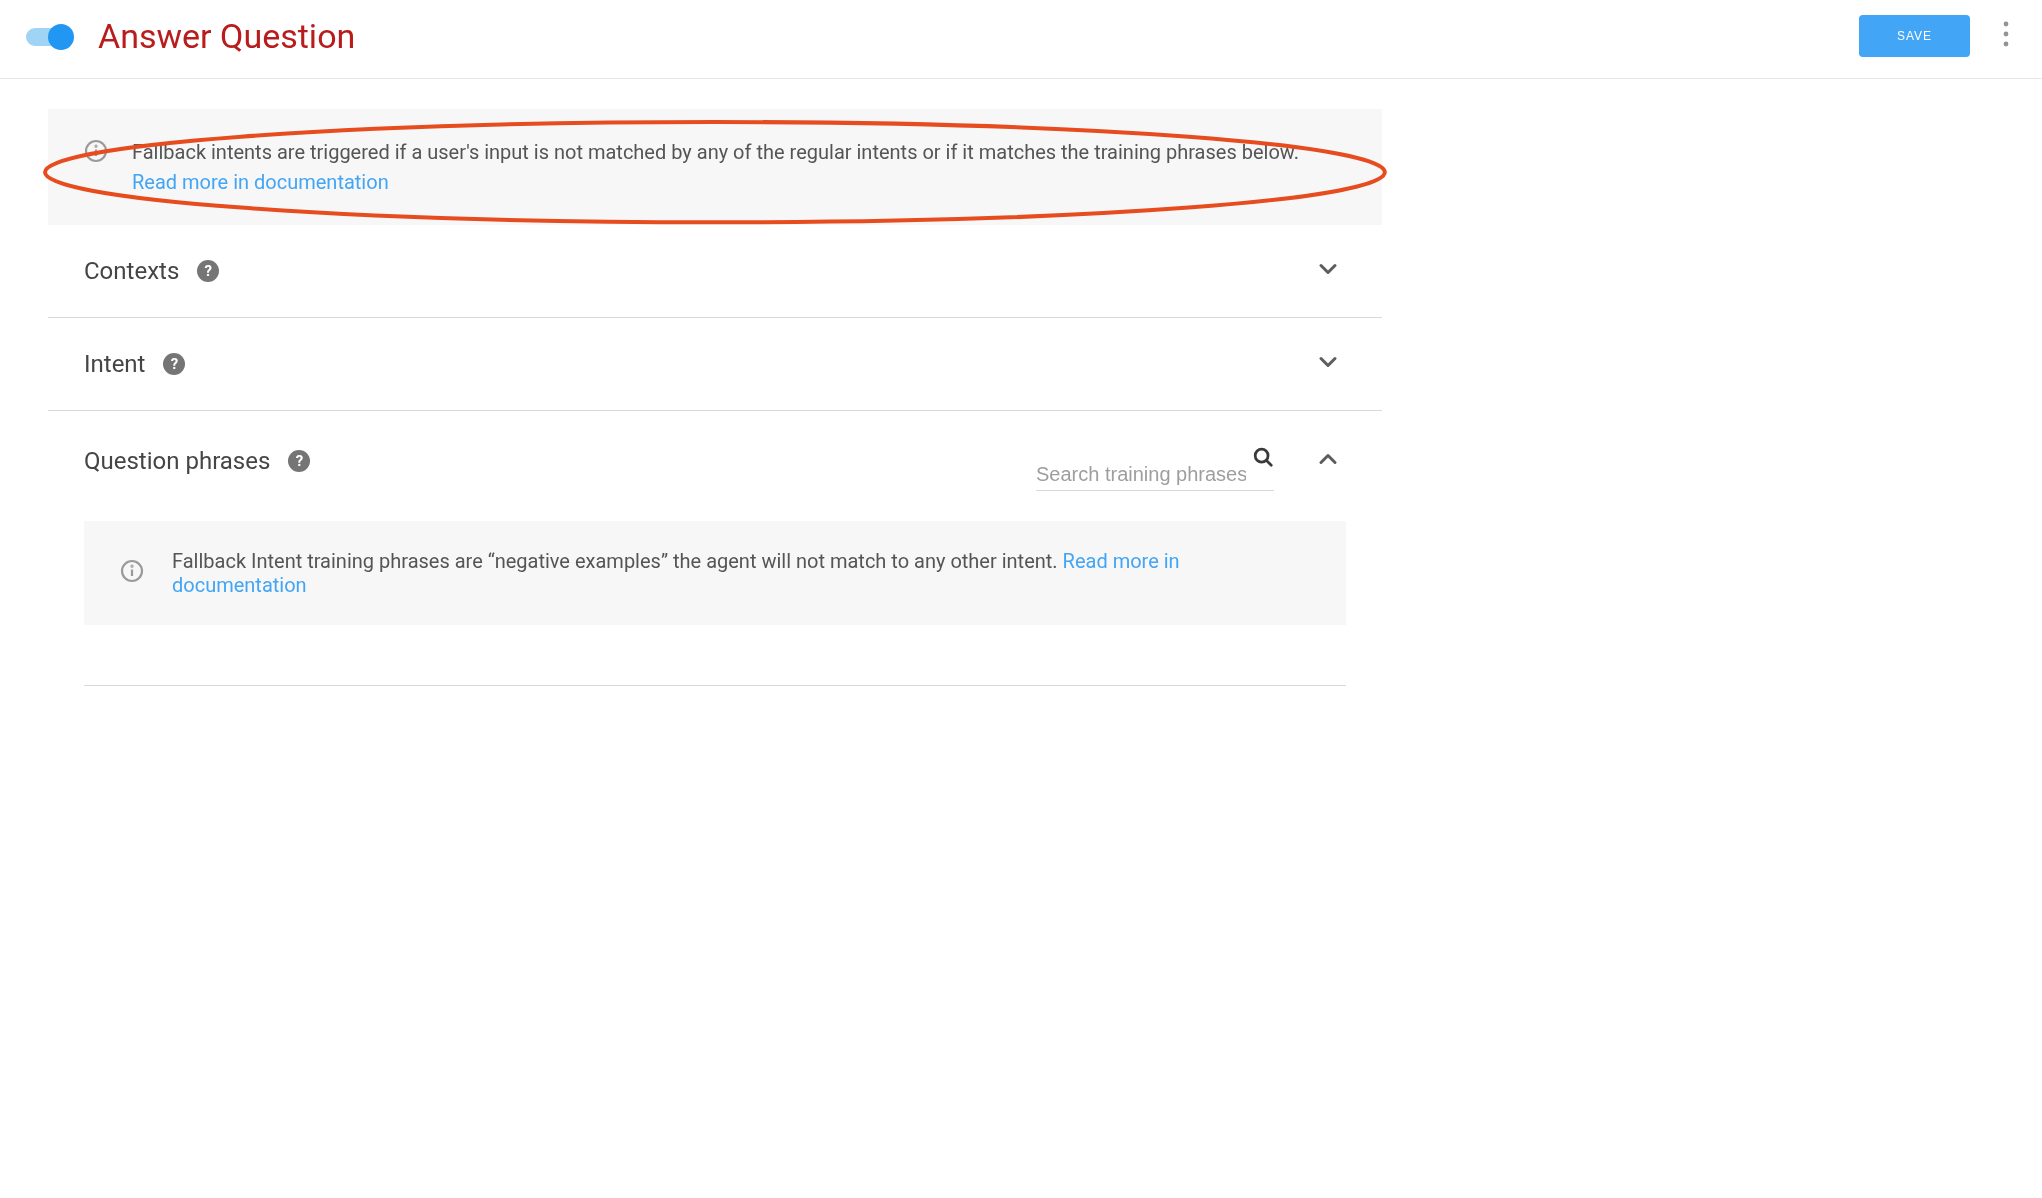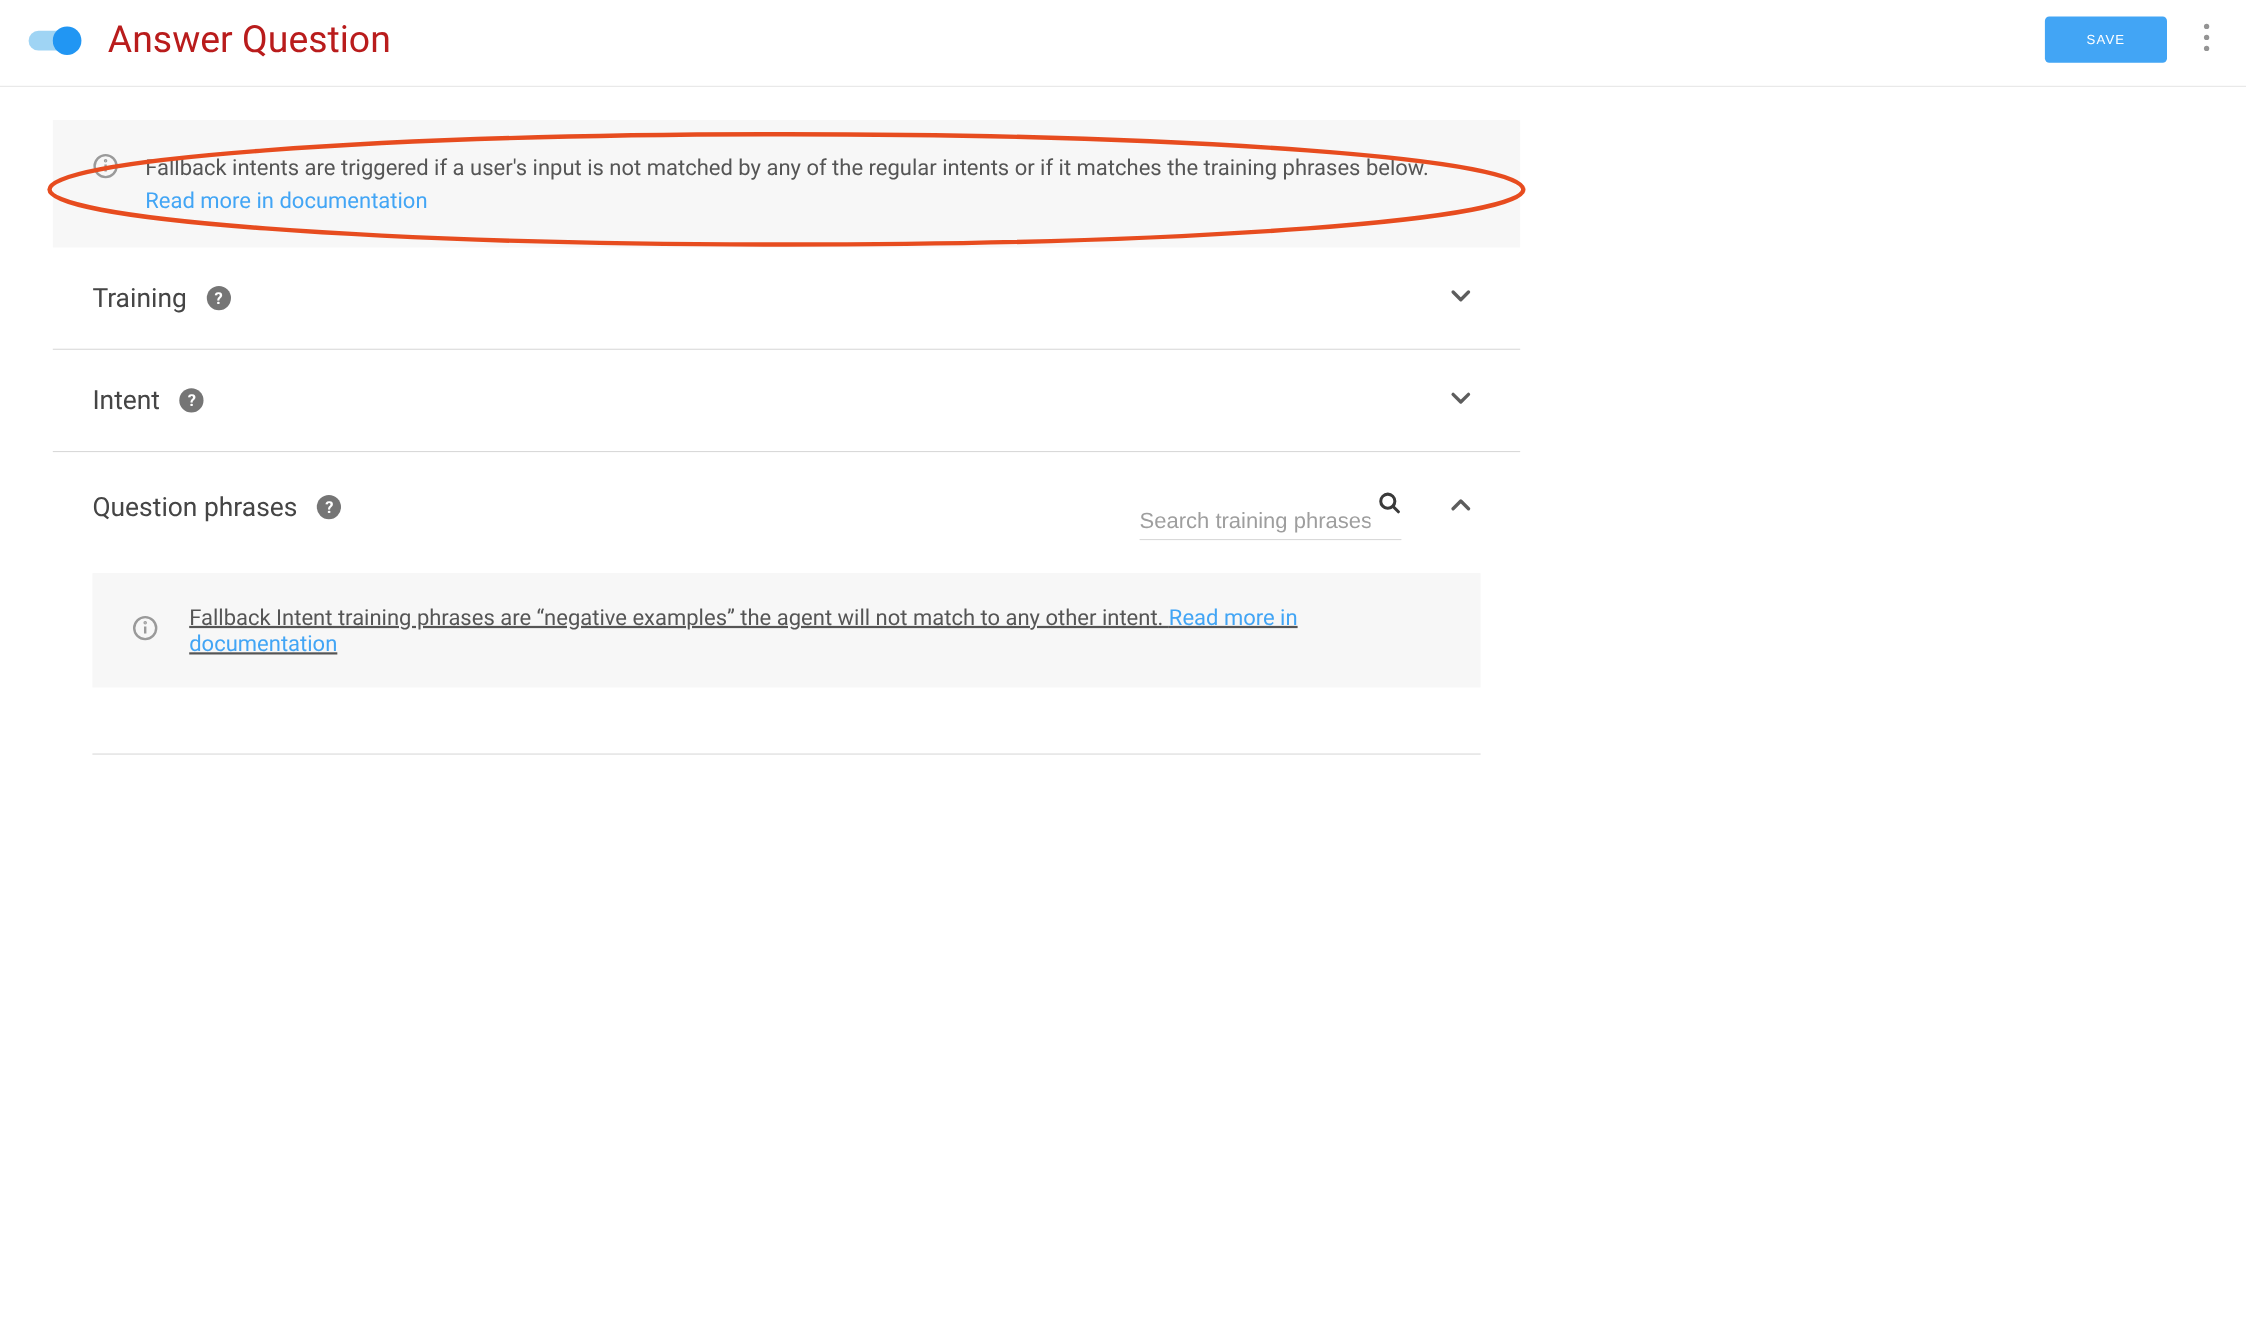--- a/index.html
+++ b/index.html
@@ -160,21 +160,20 @@
     margin-top: 10px;
   }
   .inner-info .info-icon {
     flex: 0 0 auto;
     margin-right: 28px;
     color: #9a9a9a;
   }
   .inner-info .text {
     font-size: 20px;
     color: #555;
-    text-decoration: underline;
   }
   .inner-info .text a {
     color: #42a5f5;
     text-decoration: none;
   }
 
   .expression-input {
     margin-top: 42px;
     border: 1px solid #d9d9d9;
     padding: 18px 24px;
@@ -223,21 +222,21 @@
     <div class="text">
       <span>Fallback intents are triggered if a user's input is not matched by any of the regular intents or if it matches the training phrases below. </span><a href="#">Read more in documentation</a>
     </div>
     <svg class="ellipse-annotation" viewBox="0 0 1350 115" preserveAspectRatio="none">
       <ellipse cx="675" cy="57" rx="668" ry="50" fill="none" stroke="#e74c1f" stroke-width="4"></ellipse>
     </svg>
   </div>
 
   <div class="section">
     <div class="section-header">
-      <div class="section-title">Training</div>
+      <div class="section-title">Contexts</div>
       <div class="help-circle">?</div>
       <div class="spacer"></div>
       <span class="chevron">
         <svg width="28" height="28" viewBox="0 0 24 24" fill="none" stroke="currentColor" stroke-width="2.6" stroke-linecap="round" stroke-linejoin="round">
             <polyline points="6 9 12 15 18 9"></polyline>
           </svg>
       </span>
     </div>
   </div>
 

